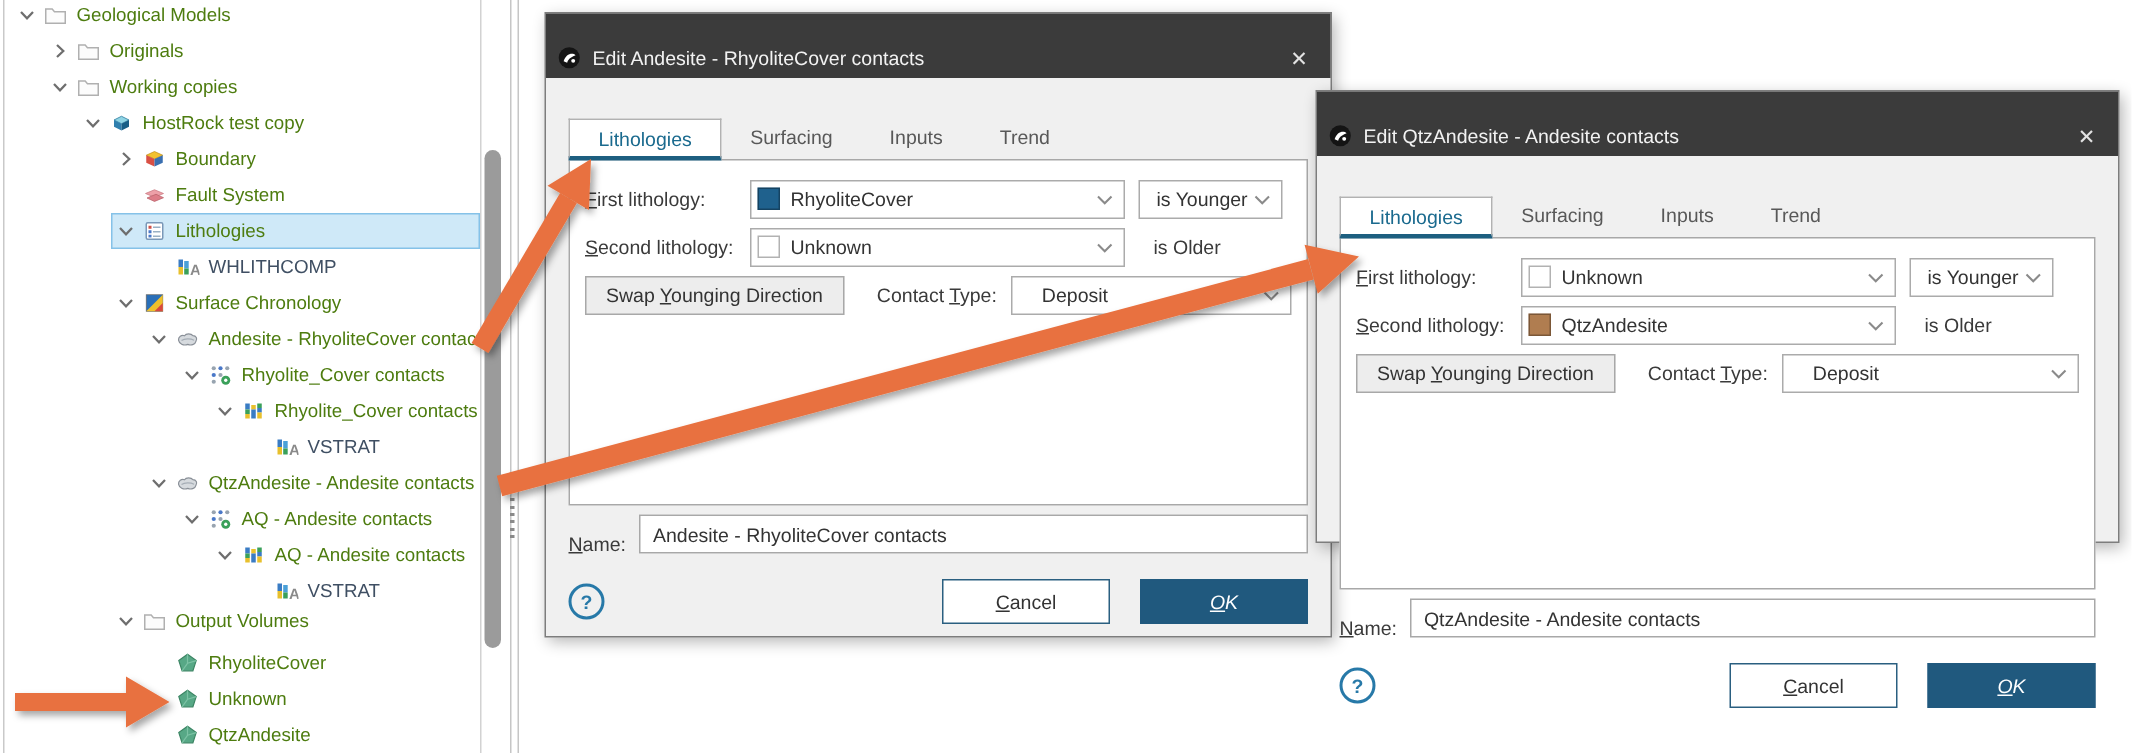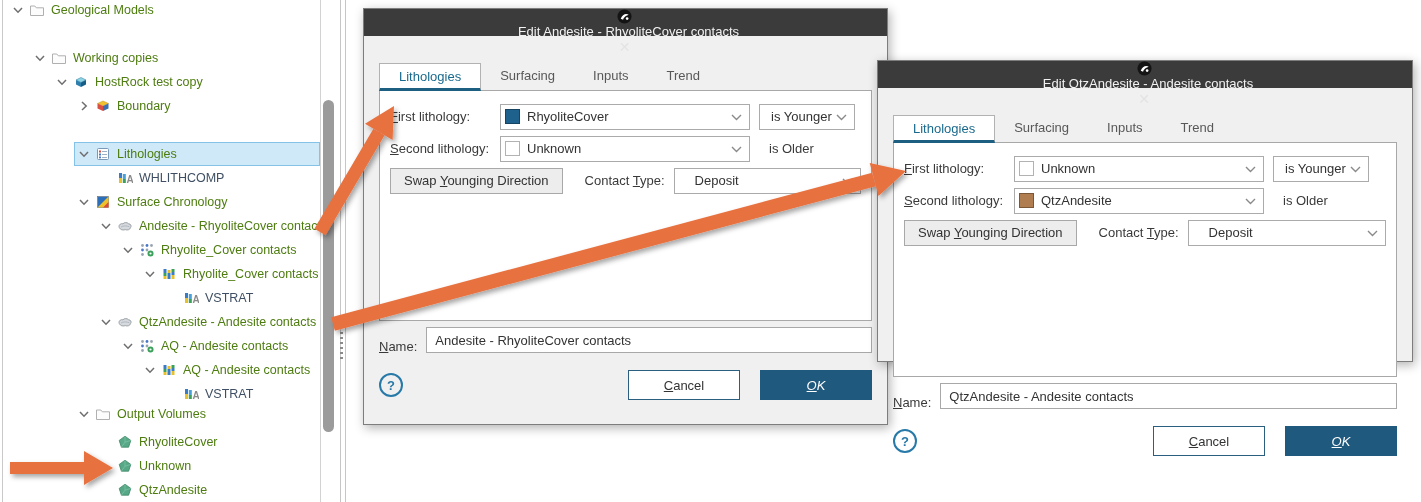--- a/index.html
+++ b/index.html
@@ -17,21 +17,21 @@
   .tree-label{font-size:12.5px;color:#4d7c0f;}
   .tree-label.u{ color:#3f4f63;}
   #scroll-thumb{position:absolute;left:323px;top:100px;width:11px;height:332px;background:#9b9b9b;border-radius:6px;}
   #splitter-grip{position:absolute;left:340px;top:332px;width:3px;height:30px;
      background:repeating-linear-gradient(to bottom,#8a8a8a 0 2px,transparent 2px 5px);}
   
   .dialog{position:absolute;background:#f0f0f0;border:1px solid #7d7d7d;
      box-shadow:2px 3px 10px rgba(0,0,0,0.30);box-sizing:border-box;}
   .dialog.d1{left:363px;top:8px;width:525px;height:417px;z-index:10;}
   .dialog.d2{left:877px;top:60px;width:536px;height:302px;z-index:20;}
-  .titlebar{height:27px;background:#3b3b3b;display:flex;align-items:center;padding:0 10px 0 8px;flex-direction:column;}
+  .titlebar{height:27px;background:#3b3b3b;display:flex;align-items:center;padding:16px 10px 0 8px;}
   .titlebar .ttl{flex:1;margin-left:8px;font-size:13px;color:#f2f2f2;}
   .titlebar .close{color:#e3e3e3;font-size:14px;width:22px;text-align:center;cursor:default;}
   .dlg-inner{padding:0 15px;}
   .tabstrip{display:flex;margin-top:27px;position:relative;z-index:2;}
   .tab{height:24px;padding:0 19px;display:flex;align-items:center;font-size:13px;color:#585858;border-bottom:3px solid transparent;}
   .tab.active{background:#fff;border:1px solid #b2b2b2;border-bottom:3px solid #1d5f80;color:#1a6a8e;}
   .panel{background:#fff;border:1px solid #a8a8a8;margin-top:-1px;box-sizing:border-box;
      padding:12px 10px 0 10px;position:relative;z-index:1;}
   .d1 .panel{height:231px;}
   .d2 .panel{height:235px;}
@@ -72,20 +72,33 @@
           <polyline points="2,4 6,8.2 10,4" fill="none" stroke="#6e6e6e" stroke-width="1.5"></polyline>
         </svg>
       </span>
       <span class="tree-ico">
         <svg width="16" height="16" viewBox="0 0 16 16">
           <path d="M1.5 4 L5.8 4 L7.3 5.8 L14.5 5.8 L14.5 13.5 L1.5 13.5 Z" fill="#fcfcfc" stroke="#b0b0b0"></path>
         </svg>
       </span>
       <span class="tree-label">Geological Models</span>
     </div>
+    <div class="tree-row" style="top: 22px; left: 30px; width: 290px;">
+      <span class="tree-chev">
+        <svg width="12" height="12" viewBox="0 0 12 12">
+          <polyline points="4,2 8.2,6 4,10" fill="none" stroke="#6e6e6e" stroke-width="1.5"></polyline>
+        </svg>
+      </span>
+      <span class="tree-ico">
+        <svg width="16" height="16" viewBox="0 0 16 16">
+          <path d="M1.5 4 L5.8 4 L7.3 5.8 L14.5 5.8 L14.5 13.5 L1.5 13.5 Z" fill="#fcfcfc" stroke="#b0b0b0"></path>
+        </svg>
+      </span>
+      <span class="tree-label">Originals</span>
+    </div>
     <div class="tree-row" style="top: 46px; left: 30px; width: 290px;">
       <span class="tree-chev">
         <svg width="12" height="12" viewBox="0 0 12 12">
           <polyline points="2,4 6,8.2 10,4" fill="none" stroke="#6e6e6e" stroke-width="1.5"></polyline>
         </svg>
       </span>
       <span class="tree-ico">
         <svg width="16" height="16" viewBox="0 0 16 16">
           <path d="M1.5 4 L5.8 4 L7.3 5.8 L14.5 5.8 L14.5 13.5 L1.5 13.5 Z" fill="#fcfcfc" stroke="#b0b0b0"></path>
         </svg>
@@ -114,20 +127,30 @@
         </svg>
       </span>
       <span class="tree-ico">
         <svg width="16" height="16" viewBox="0 0 16 16">
           <path d="M2.5,5.5 L8,3 L13.5,5.5 L8,8 Z" fill="#f2c12e" stroke="#c49018" stroke-width="0.5"></path>
           <path d="M2.5,5.5 L8,8 L8,13 L2.5,10.5 Z" fill="#d94f44"></path>
           <path d="M13.5,5.5 L8,8 L8,13 L13.5,10.5 Z" fill="#3a6fb0"></path>
         </svg>
       </span>
       <span class="tree-label">Boundary</span>
+    </div>
+    <div class="tree-row" style="top: 118px; left: 74px; width: 246px;">
+      <span class="tree-chev"></span>
+      <span class="tree-ico">
+        <svg width="16" height="16" viewBox="0 0 16 16">
+          <path d="M2,7 L8,4.5 L14,7 L8,9.5 Z" fill="#eda0a8" stroke="#c97880" stroke-width="0.5"></path>
+          <path d="M3,10 L9,7.5 L14,9.8 L8,12.3 Z" fill="#dd7d88" stroke="#b86068" stroke-width="0.5"></path>
+        </svg>
+      </span>
+      <span class="tree-label">Fault System</span>
     </div>
     <div class="tree-row selected" style="top: 142px; left: 74px; width: 246px;">
       <span class="tree-chev">
         <svg width="12" height="12" viewBox="0 0 12 12">
           <polyline points="2,4 6,8.2 10,4" fill="none" stroke="#6e6e6e" stroke-width="1.5"></polyline>
         </svg>
       </span>
       <span class="tree-ico">
         <svg width="16" height="16" viewBox="0 0 16 16">
           <rect x="2.5" y="2.5" width="11" height="11" rx="1" fill="#fff" stroke="#7a98b8"></rect>

